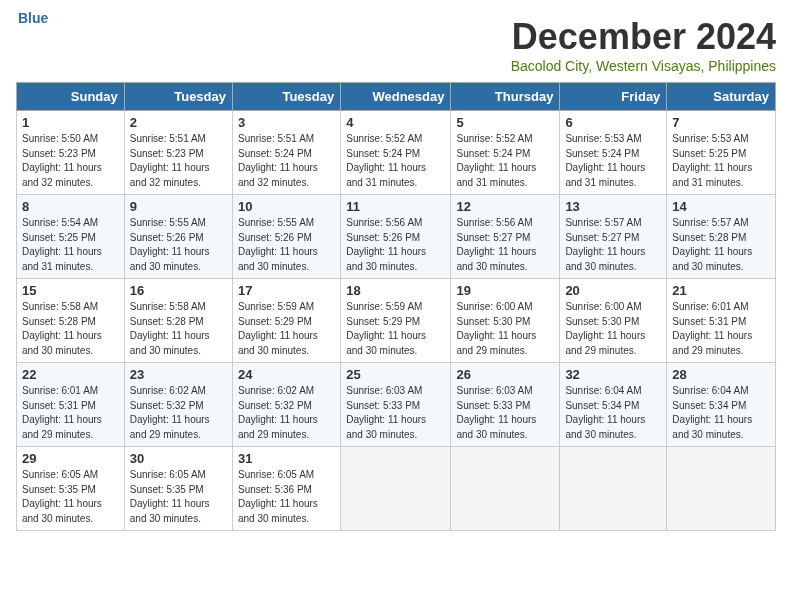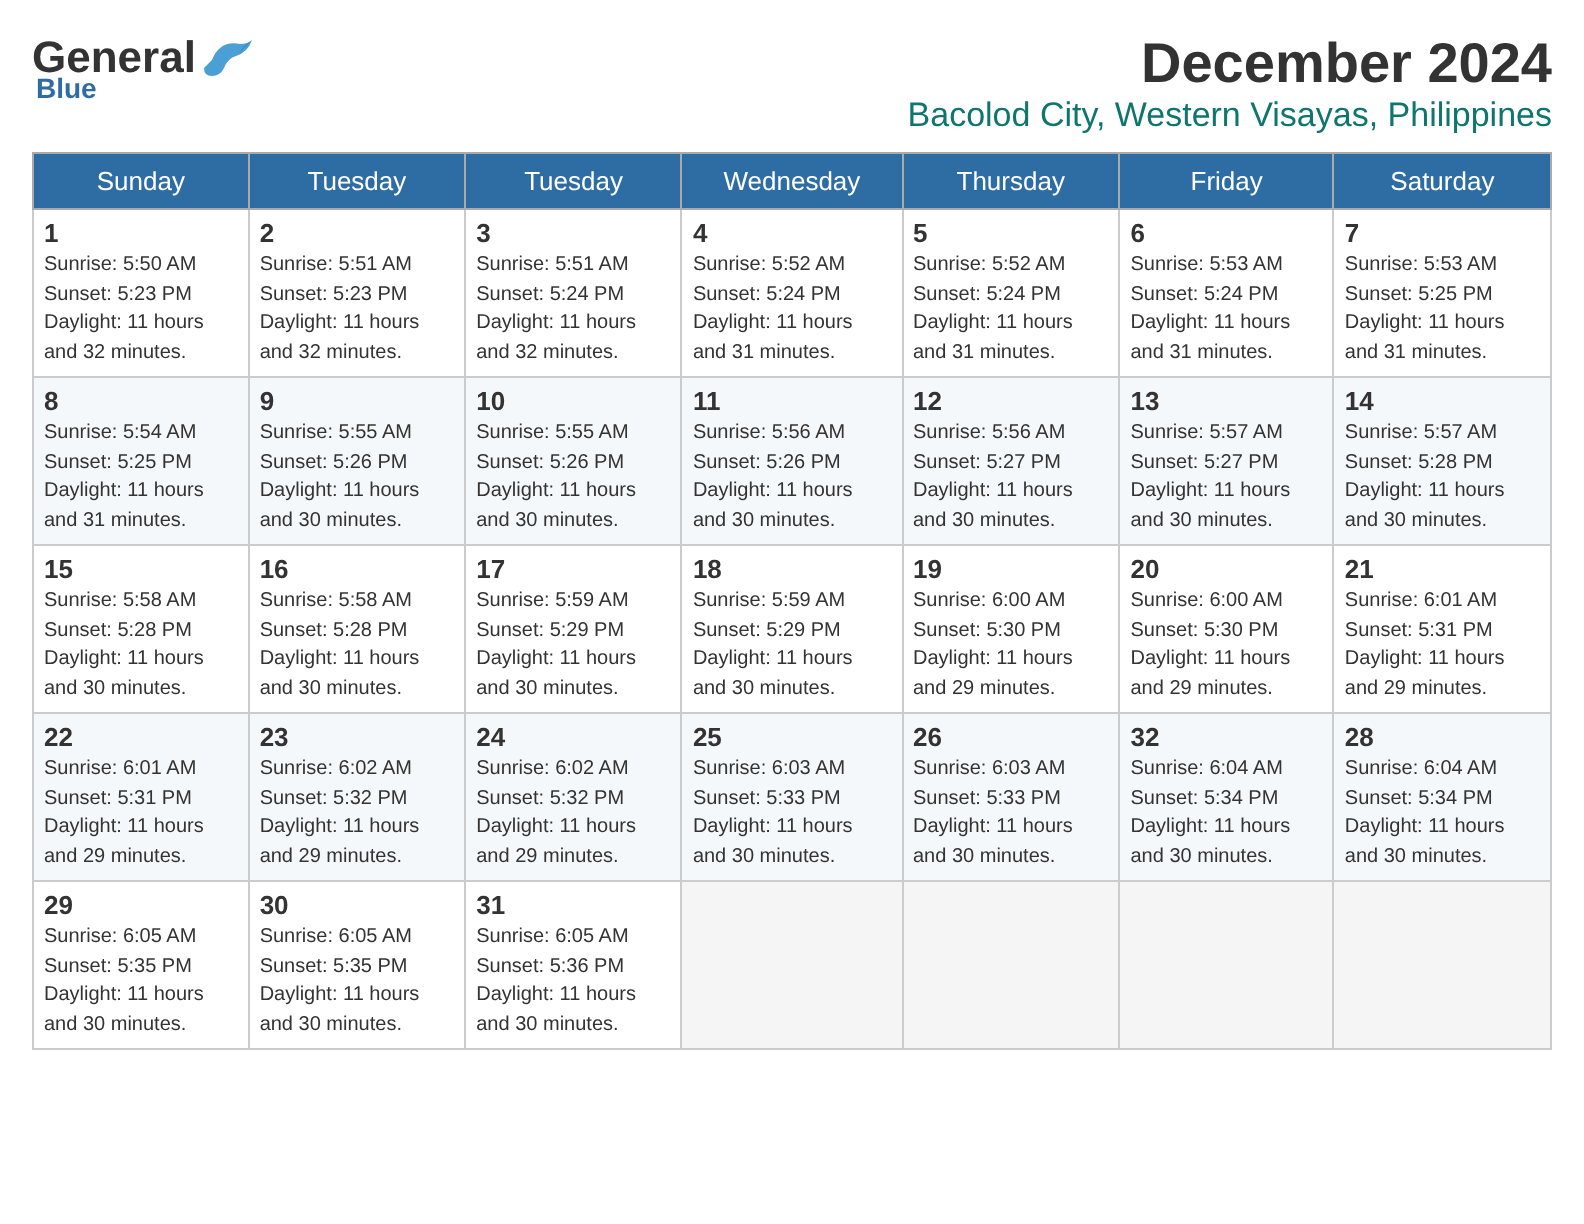--- a/index.html
+++ b/index.html
@@ -18,40 +18,40 @@
     }
     .logo-wrap {
       display: flex;
       align-items: center;
       gap: 4px;
     }
     .title-block {
       text-align: right;
     }
     .month-title {
-      font-size: 28px;
+      font-size: 36px;
       font-weight: bold;
       color: #333;
     }
     .location {
-      font-size: 17px;
-      color: #0f766e;
+      font-size: 14px;
+      color: #4d7c0f;
     }
     table {
       width: 100%;
       border-collapse: collapse;
       margin-top: 8px;
     }
     th {
       background-color: #2e6da4;
       color: white;
-      text-align: center;
+      text-align: right;
       padding: 6px 6px;
       font-size: 13px;
-      font-weight: normal;
+      font-weight: bold;
       border: 1px solid #aaa;
     }
     td {
       vertical-align: top;
       padding: 4px 5px;
       font-size: 10.5px;
       color: #333;
       border: 1px solid #ccc;
       background: #fff;
       width: 113px;
@@ -71,27 +71,20 @@
       color: #333;
     }
     td.empty { background: #f0f0f0; }
   </style>
 </head>
 <body>
 
 <div class="header">
   <div class="logo-wrap">
     <div style="display:flex;flex-direction:column;align-items:flex-start;">
-      <div style="display:flex;align-items:center;gap:2px;">
-        <span style="font-size:22px;font-weight:bold;color:#333;">General</span>
-        <svg width="28" height="22" viewBox="0 0 28 22">
-          <path d="M6,12 Q10,2 20,4 Q24,4 26,2 Q24,8 18,10 Q14,11 12,16 Q10,20 6,20 Q2,20 2,16 Q4,14 6,12Z" fill="#4a9fd4"></path>
-          <path d="M18,10 Q22,6 26,2 Q22,5 20,8Z" fill="#2a7fbf"></path>
-        </svg>
-      </div>
       <span style="font-size:14px;font-weight:bold;color:#2e6da4;margin-top:-6px;margin-left:2px;">Blue</span>
     </div>
   </div>
   <div class="title-block">
     <div class="month-title">December 2024</div>
     <div class="location">Bacolod City, Western Visayas, Philippines</div>
   </div>
 </div>
 
 <table>

